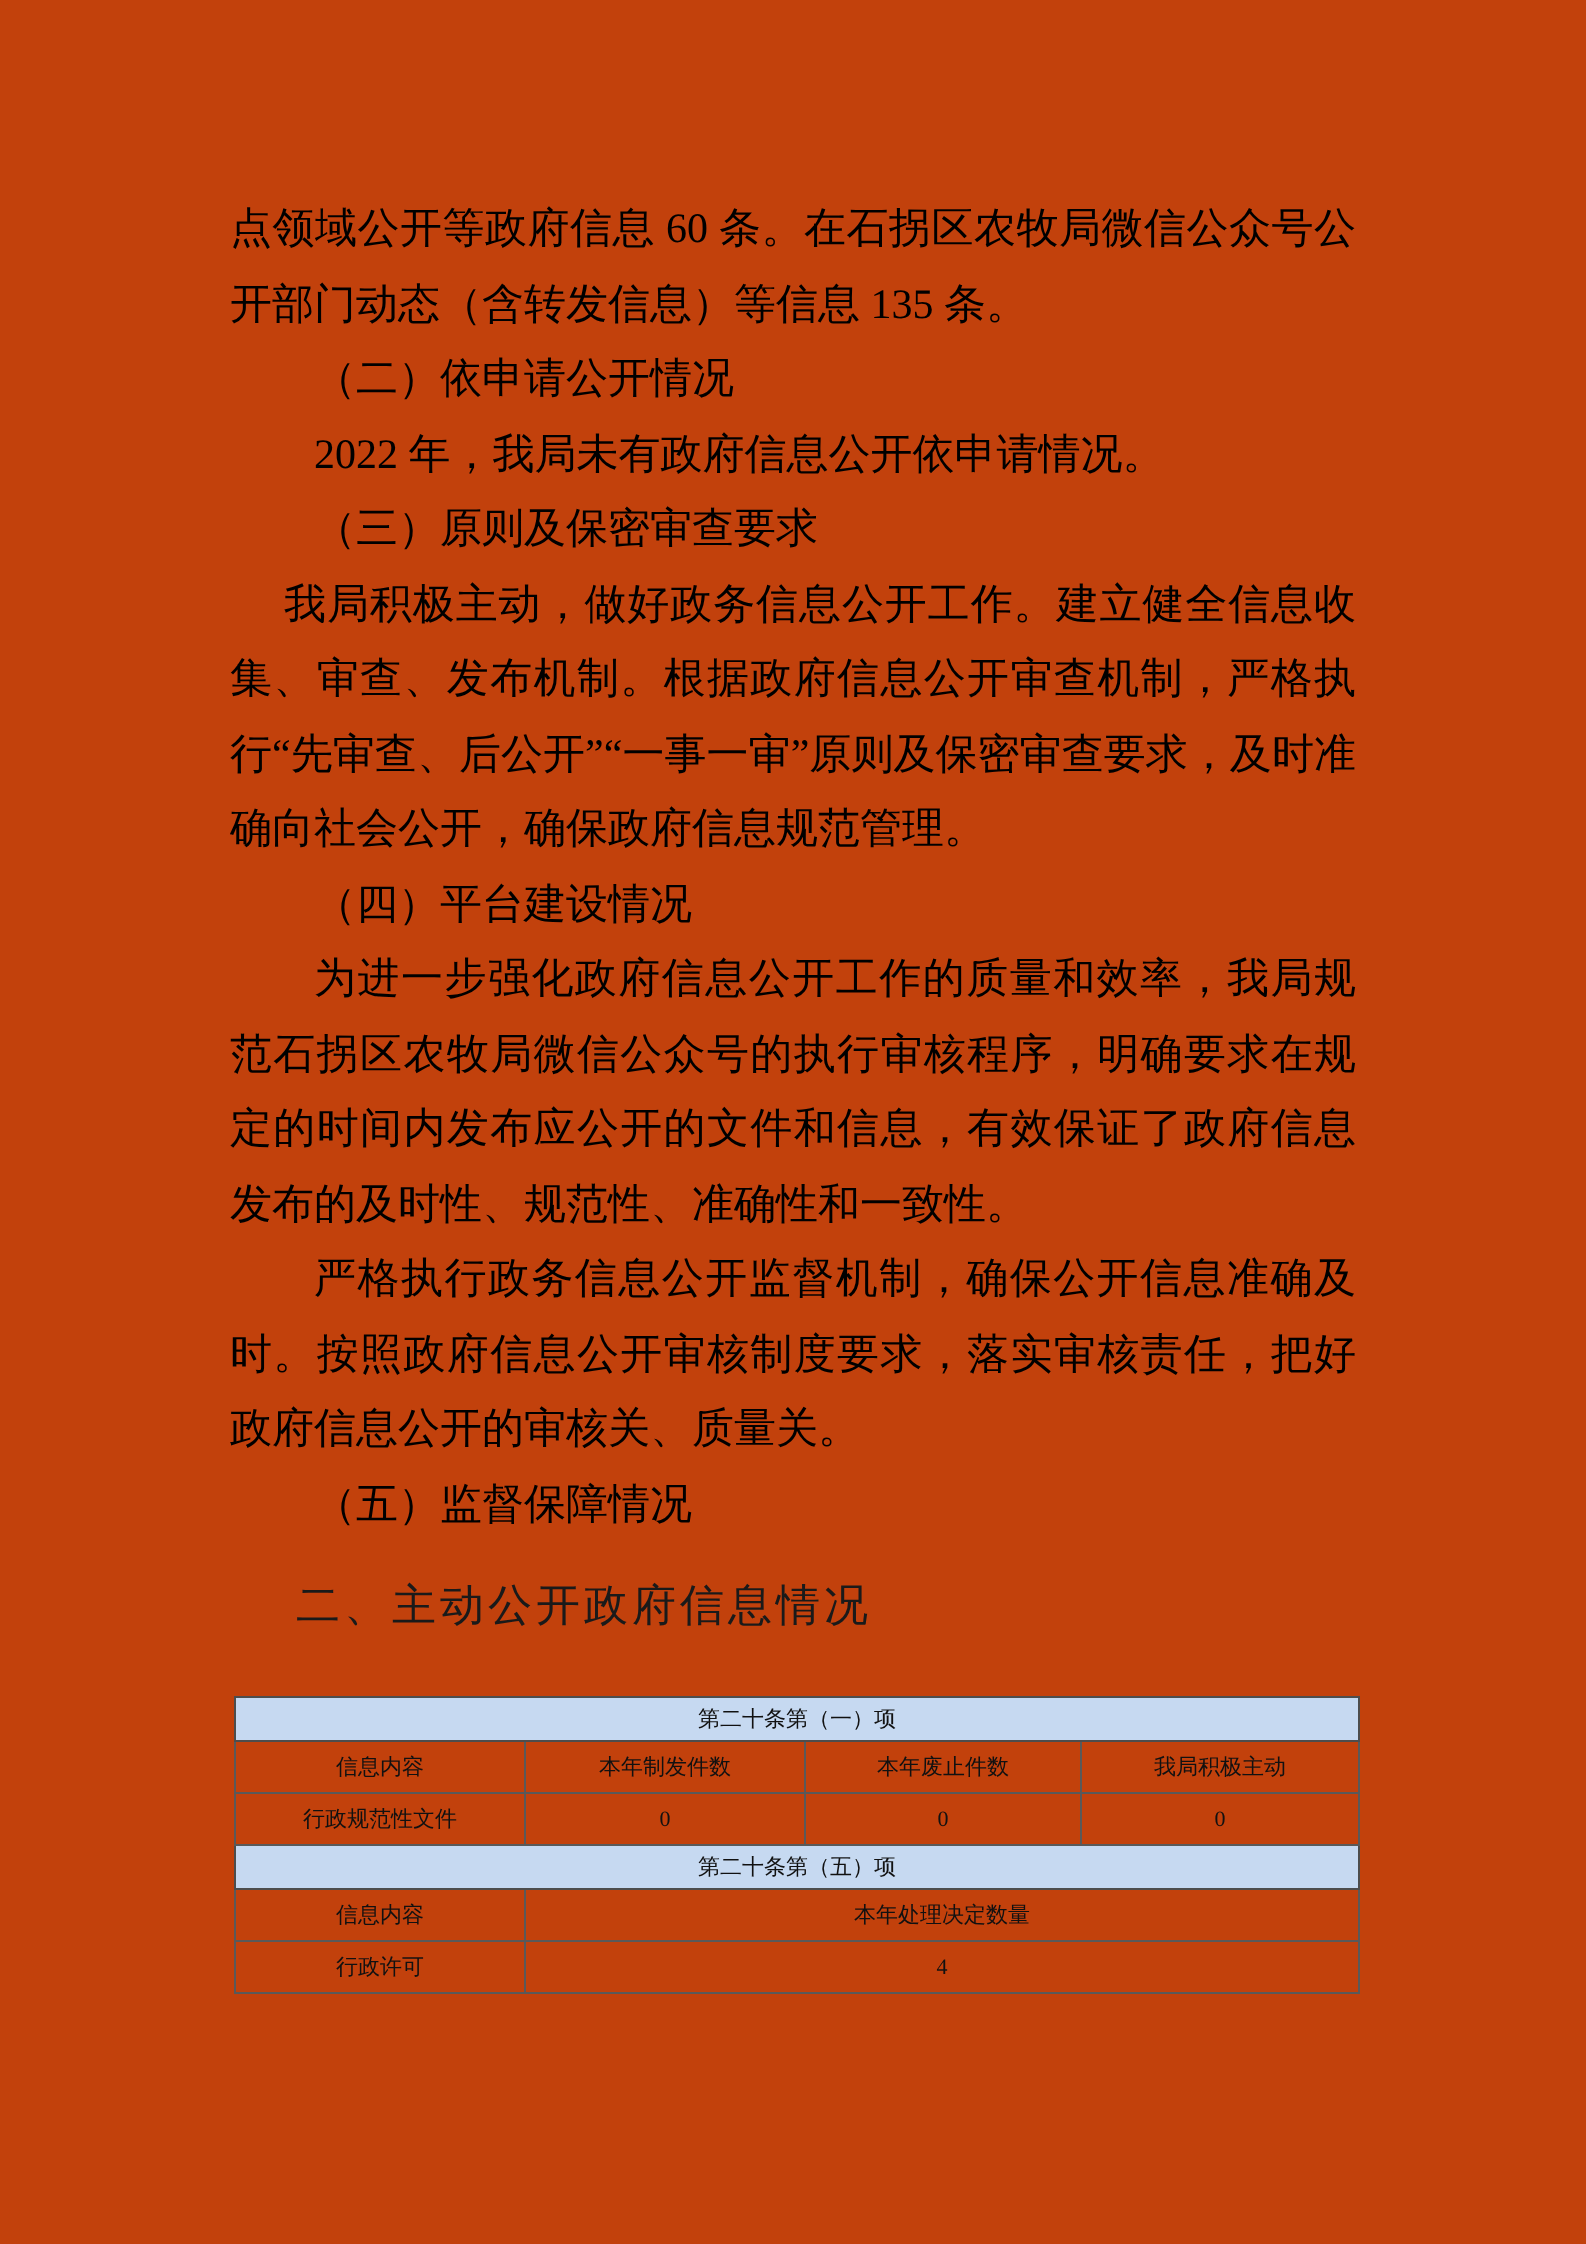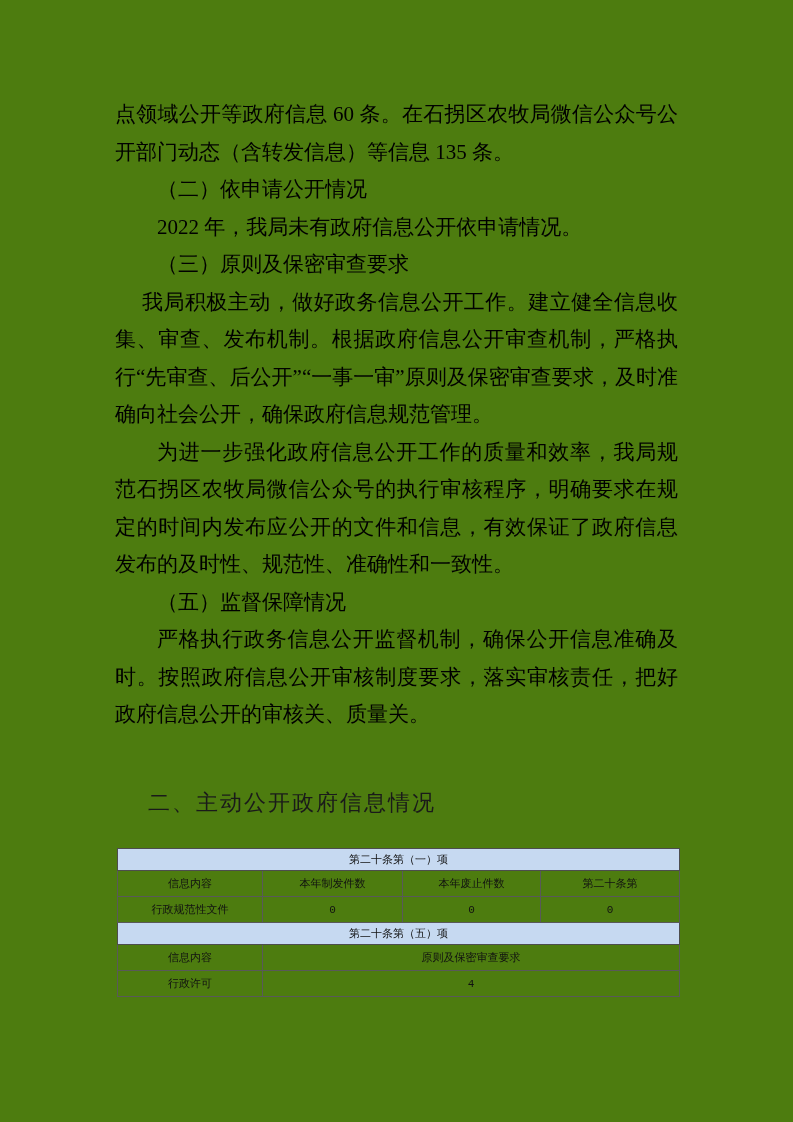--- a/index.html
+++ b/index.html
@@ -4,21 +4,21 @@
 <style>
   :root{
     --band-bg:#c6d9f1;
     --line:#595959;
     --ink:#000000;
   }
   html,body{margin:0;padding:0;background:#ffffff;}
   .page{
     position:relative;
     width:793px;height:1122px;
-    background:#4d7c0f;
+    background:#c2410c;
     overflow:hidden;
     color:var(--ink);
   }
   
   .body-text{
     position:absolute;left:115px;top:96px;width:563px;
     font-family:"Liberation Serif","DejaVu Serif",serif;
     font-size:21px;line-height:37.5px;
     text-align:justify;text-justify:inter-character;
   }
@@ -36,75 +36,76 @@
   .report-table{
     position:absolute;left:117px;top:848px;width:562px;
     border-collapse:collapse;table-layout:fixed;
     font-family:"Liberation Serif","DejaVu Serif",serif;
     font-size:11px;color:#111;
   }
   .report-table td{
     border:1px solid var(--line);
     text-align:center;vertical-align:middle;
     height:25px;padding:0 2px;
-    overflow:hidden;white-space:nowrap;font-family:Liberation Mono, monospace;
+    overflow:hidden;white-space:nowrap;
   }
   .report-table tr.band td{
     background:var(--band-bg);
     height:21px;
     border-color:#4d4d4d;
   }
 </style>
 </head>
 <body>
 
 <div class="page">
 
   <div class="body-text">
     <p class="para no-indent">点领域公开等政府信息 60 条。在石拐区农牧局微信公众号公开部门动态（含转发信息）等信息 135 条。</p>
     <p class="para">（二）依申请公开情况</p>
     <p class="para">2022 年，我局未有政府信息公开依申请情况。</p>
     <p class="para">（三）原则及保密审查要求</p>
     <p class="para indent-sm">我局积极主动，做好政务信息公开工作。建立健全信息收集、审查、发布机制。根据政府信息公开审查机制，严格执行“先审查、后公开”“一事一审”原则及保密审查要求，及时准确向社会公开，确保政府信息规范管理。</p>
+    <p class="para">（四）平台建设情况</p>
     <p class="para">为进一步强化政府信息公开工作的质量和效率，我局规范石拐区农牧局微信公众号的执行审核程序，明确要求在规定的时间内发布应公开的文件和信息，有效保证了政府信息发布的及时性、规范性、准确性和一致性。</p>
+    <p class="para">严格执行政务信息公开监督机制，确保公开信息准确及时。按照政府信息公开审核制度要求，落实审核责任，把好政府信息公开的审核关、质量关。</p>
     <p class="para">（五）监督保障情况</p>
-    <p class="para">严格执行政务信息公开监督机制，确保公开信息准确及时。按照政府信息公开审核制度要求，落实审核责任，把好政府信息公开的审核关、质量关。</p>
   </div>
 
   <h2 class="section-heading">二、主动公开政府信息情况</h2>
 
   <table class="report-table">
     <colgroup>
       <col style="width:145px">
       <col style="width:140px">
       <col style="width:138px">
       <col style="width:139px">
     </colgroup>
     <tbody>
       <tr class="band">
         <td colspan="4">第二十条第（一）项</td>
       </tr>
       <tr>
         <td>信息内容</td>
         <td>本年制发件数</td>
         <td>本年废止件数</td>
-        <td>第二十条第</td>
+        <td>我局积极主动</td>
       </tr>
       <tr>
         <td>行政规范性文件</td>
         <td>0</td>
         <td>0</td>
         <td>0</td>
       </tr>
       <tr class="band">
         <td colspan="4">第二十条第（五）项</td>
       </tr>
       <tr>
         <td>信息内容</td>
-        <td colspan="3">原则及保密审查要求</td>
+        <td colspan="3">本年处理决定数量</td>
       </tr>
       <tr>
         <td>行政许可</td>
         <td colspan="3">4</td>
       </tr>
     </tbody>
   </table>
 
 </div>
 

